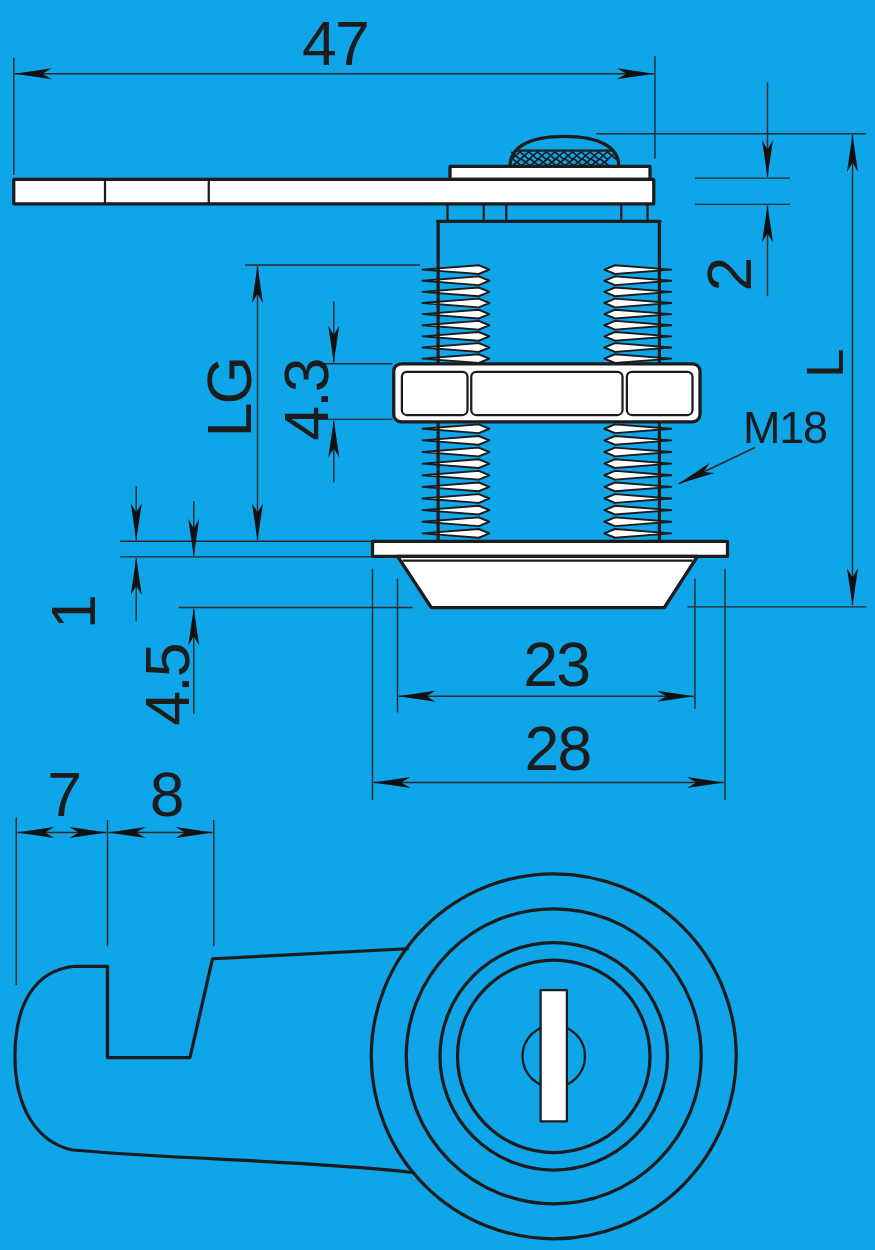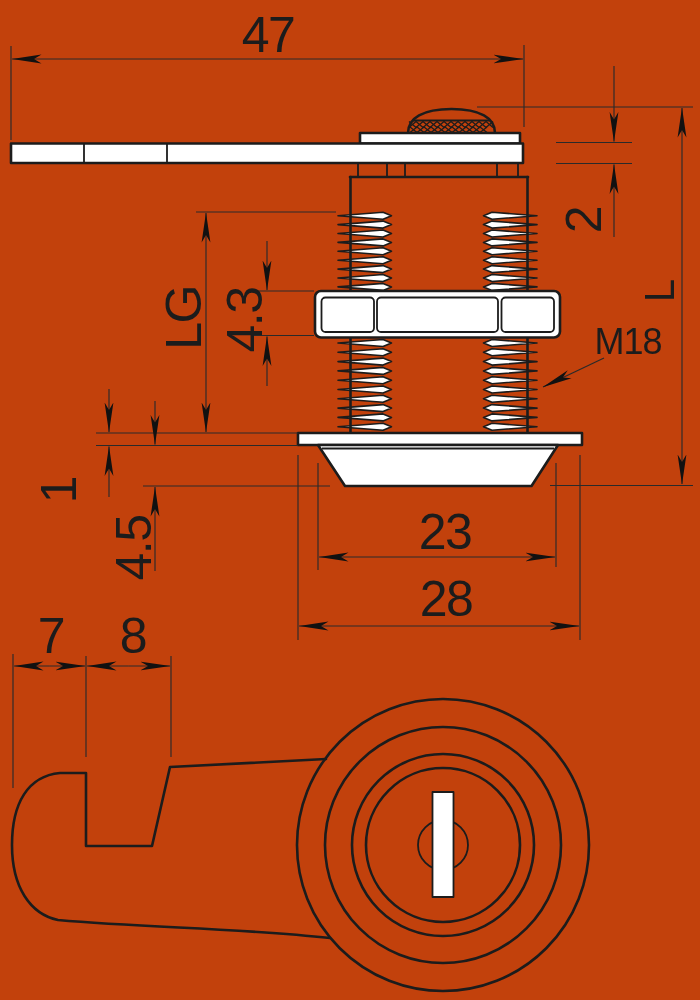--- a/index.html
+++ b/index.html
@@ -1,16 +1,16 @@
 <!DOCTYPE html>
 <html><head>
 <meta charset="utf-8">
 <style>
   html,body{margin:0;padding:0;background:#ffffff;}
-  .frame{width:700px;height:1000px;background:#c2410c;position:relative;overflow:hidden;}
+  .frame{width:700px;height:1000px;background:#0ea5e9;position:relative;overflow:hidden;}
   svg{display:block;}
   .outline{fill:none;stroke:#1c1c1c;stroke-width:2.6;stroke-linejoin:round;stroke-linecap:round;}
   .outline-thin{fill:none;stroke:#1c1c1c;stroke-width:1.8;stroke-linejoin:round;}
   .white{fill:#ffffff;}
   .dim{fill:none;stroke:#2a2a2a;stroke-width:1.15;}
   .tooth{fill:#ffffff;stroke:#1c1c1c;stroke-width:1.6;stroke-linejoin:round;}
   .knurl{fill:none;stroke:#1c1c1c;stroke-width:1.3;stroke-linejoin:round;}
   .dimtext{font-family:"Liberation Sans",sans-serif;font-size:50px;letter-spacing:-1.5px;
            fill:#1c1c1c;text-anchor:middle;}
   .dimtext-mid{font-family:"Liberation Sans",sans-serif;font-size:42px;letter-spacing:-1px;

